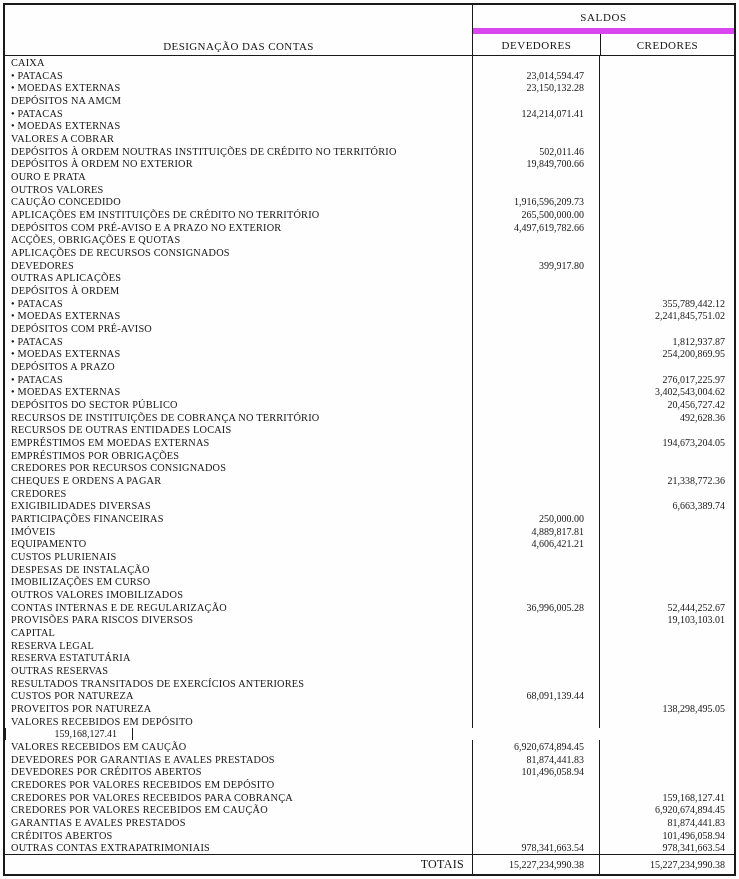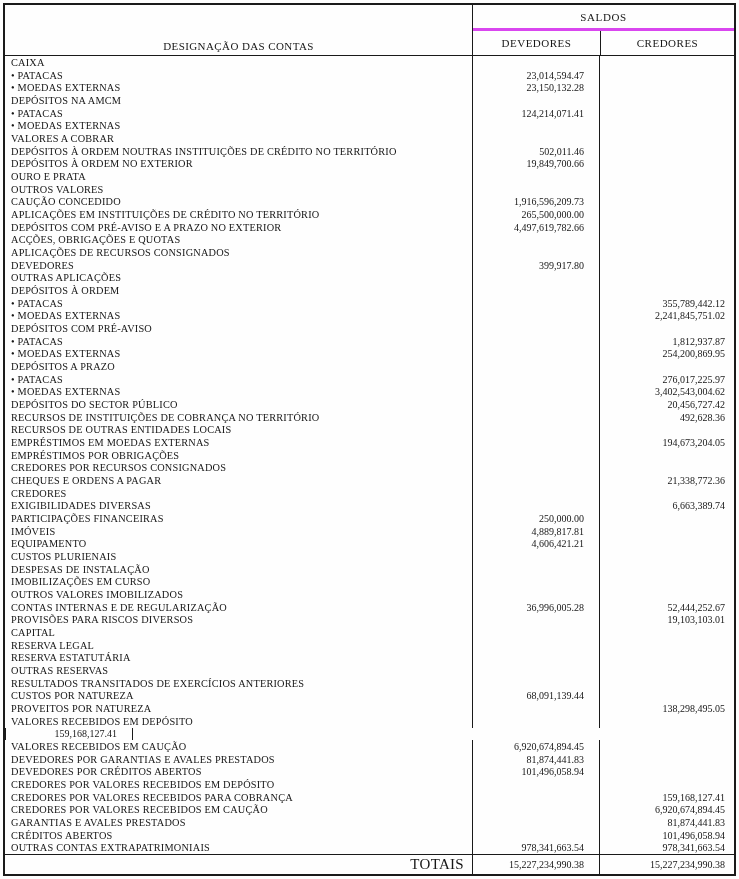--- a/index.html
+++ b/index.html
@@ -42,21 +42,21 @@
   }
   .h-saldos-group {
     flex: 0 0 262px;
     border-left: 1px solid #1a1a1a;
     display: flex;
     flex-direction: column;
     box-sizing: border-box;
   }
   .h-saldos {
     flex: 0 0 23px;
-    border-bottom: 3px solid #d946ef;
+    border-bottom: 6px solid #d946ef;
     display: flex;
     align-items: center;
     justify-content: center;
     font-size: 11px;
     letter-spacing: 0.6px;
   }
   .h-sub {
     flex: 1 1 auto;
     display: flex;
   }
@@ -110,21 +110,21 @@
   }
   
   .tfoot {
     flex: 0 0 19px;
     display: flex;
     border-top: 1px solid #1a1a1a;
   }
   .tfoot .cell.name {
     justify-content: flex-end;
     padding-right: 8px;
-    font-size: 15px;
+    font-size: 12px;
     letter-spacing: 0.3px;
   }
 </style>
 </head>
 <body>
 
 <div class="page">
   <div class="table-frame">
 
     <div class="thead">

